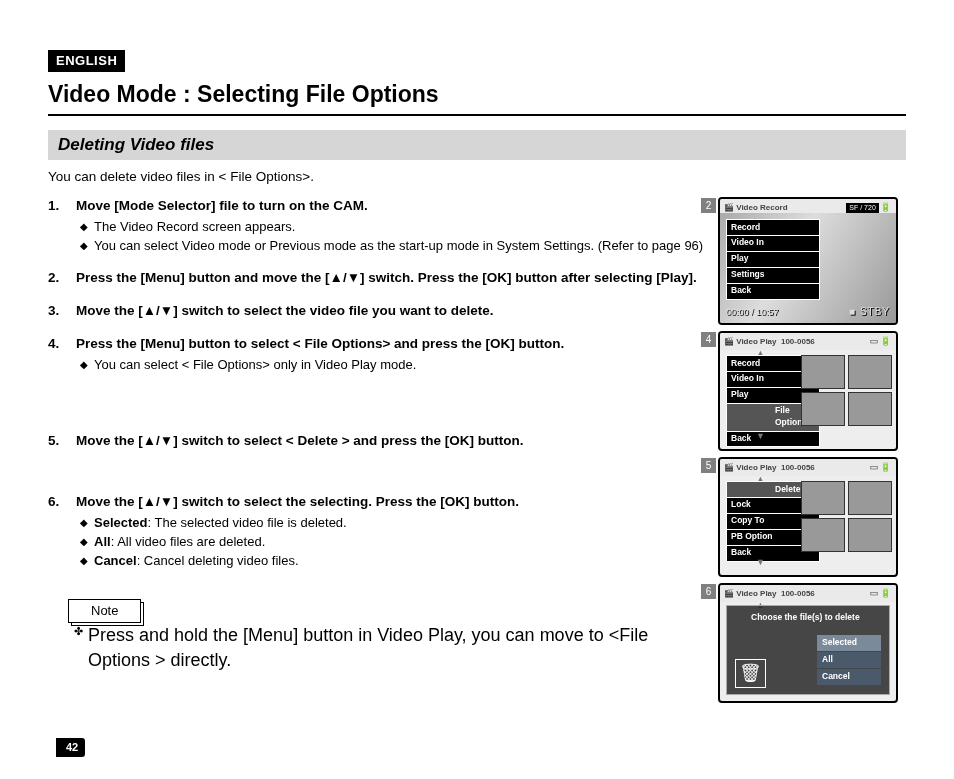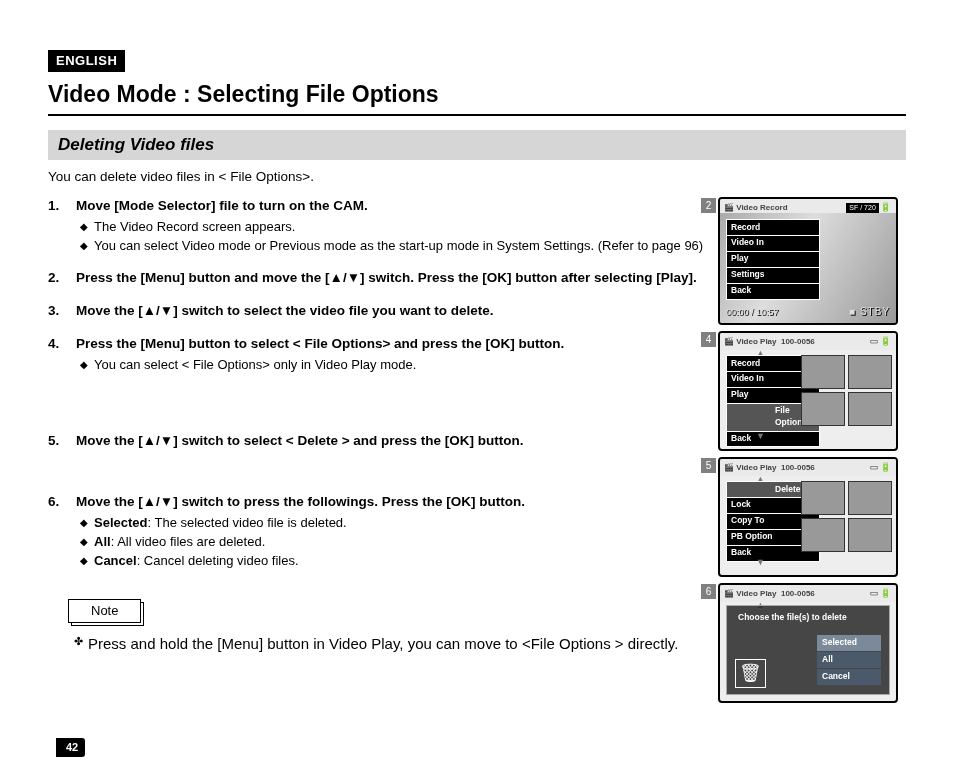--- a/index.html
+++ b/index.html
@@ -58,21 +58,21 @@
   .gap-big { margin-top: 58px; }
   .gap-med { margin-top: 42px; }
   .note-box {
     border: 1px solid #000;
     display: inline-block;
     padding: 2px 22px;
     font-size: 13px;
     margin-left: 20px;
     box-shadow: 3px 3px 0 -1px #fff, 3px 3px 0 0 #000;
   }
-  .note-line { list-style: none; margin-top: 10px; padding-left: 26px; font-size: 15px; }
+  .note-line { list-style: none; padding-left: 26px; font-size: 18px; }
   .note-line li { position: relative; padding-left: 14px; }
   .note-line li::before { content: "✤"; position: absolute; left: 0; font-size: 11px; top: 1px; }
   .page-badge {
     position: absolute;
     bottom: 22px;
     left: 48px;
     background: #000;
     color: #fff;
     font-weight: bold;
     font-size: 11px;
@@ -136,21 +136,21 @@
   .bg-photo { position: absolute; inset: 14px 0 0 0; background: linear-gradient(120deg,#aaa 0%, #ddd 40%, #999 100%); }
   .stby { position: absolute; right: 6px; bottom: 4px; font-size: 10px; color: #ddd; text-shadow: 1px 1px 0 #000; letter-spacing: 1px; }
   .timecode { position: absolute; left: 6px; bottom: 4px; font-size: 9px; color: #ddd; text-shadow: 1px 1px 0 #000; }
   .rec-badge { display:inline-block; background:#000; color:#fff; font-size:7px; padding:0 3px; margin-right:2px; }
   
   .dialog {
     position: absolute;
     inset: 20px 6px 6px 6px;
     background: rgba(40,40,40,0.85);
     border: 1px solid #aaa;
-    padding: 6px 11px;
+    padding: 6px 24px;
   }
   .dialog .msg { font-size: 8.5px; font-weight: bold; line-height: 1.3; margin-bottom: 12px; }
   .opt-list { position: absolute; right: 8px; bottom: 8px; width: 64px; }
   .opt { background: #4b5a6a; color: #fff; font-size: 8.5px; font-weight: bold; padding: 2px 5px; margin-bottom: 1px; }
   .opt.sel { background: #7b8a9a; }
   .trash { position: absolute; left: 8px; bottom: 6px; color: #fff; font-size: 18px; border:1px solid #fff; padding: 1px 3px; }
   .bat { font-size: 9px; }
 </style>
 </head>
 <body>
@@ -181,21 +181,21 @@
       <li>
         <div class="step-title">Press the [Menu] button to select &lt; File Options&gt; and press the [OK] button.</div>
         <ul class="sub">
           <li>You can select &lt; File Options&gt; only in Video Play mode.</li>
         </ul>
       </li>
       <li class="gap-big">
         <div class="step-title">Move the [▲/▼] switch to select &lt; Delete &gt; and press the [OK] button.</div>
       </li>
       <li class="gap-med">
-        <div class="step-title">Move the [▲/▼] switch to press the followings. Press the [OK] button.</div>
+        <div class="step-title">Move the [▲/▼] switch to select the selecting. Press the [OK] button.</div>
         <ul class="sub">
           <li><b>Selected</b>: The selected video file is deleted.</li>
           <li><b>All</b>: All video files are deleted.</li>
           <li><b>Cancel</b>: Cancel deleting video files.</li>
         </ul>
       </li>
     </ol>
 
     <div style="margin-top:28px;">
       <div class="note-box">Note</div>

